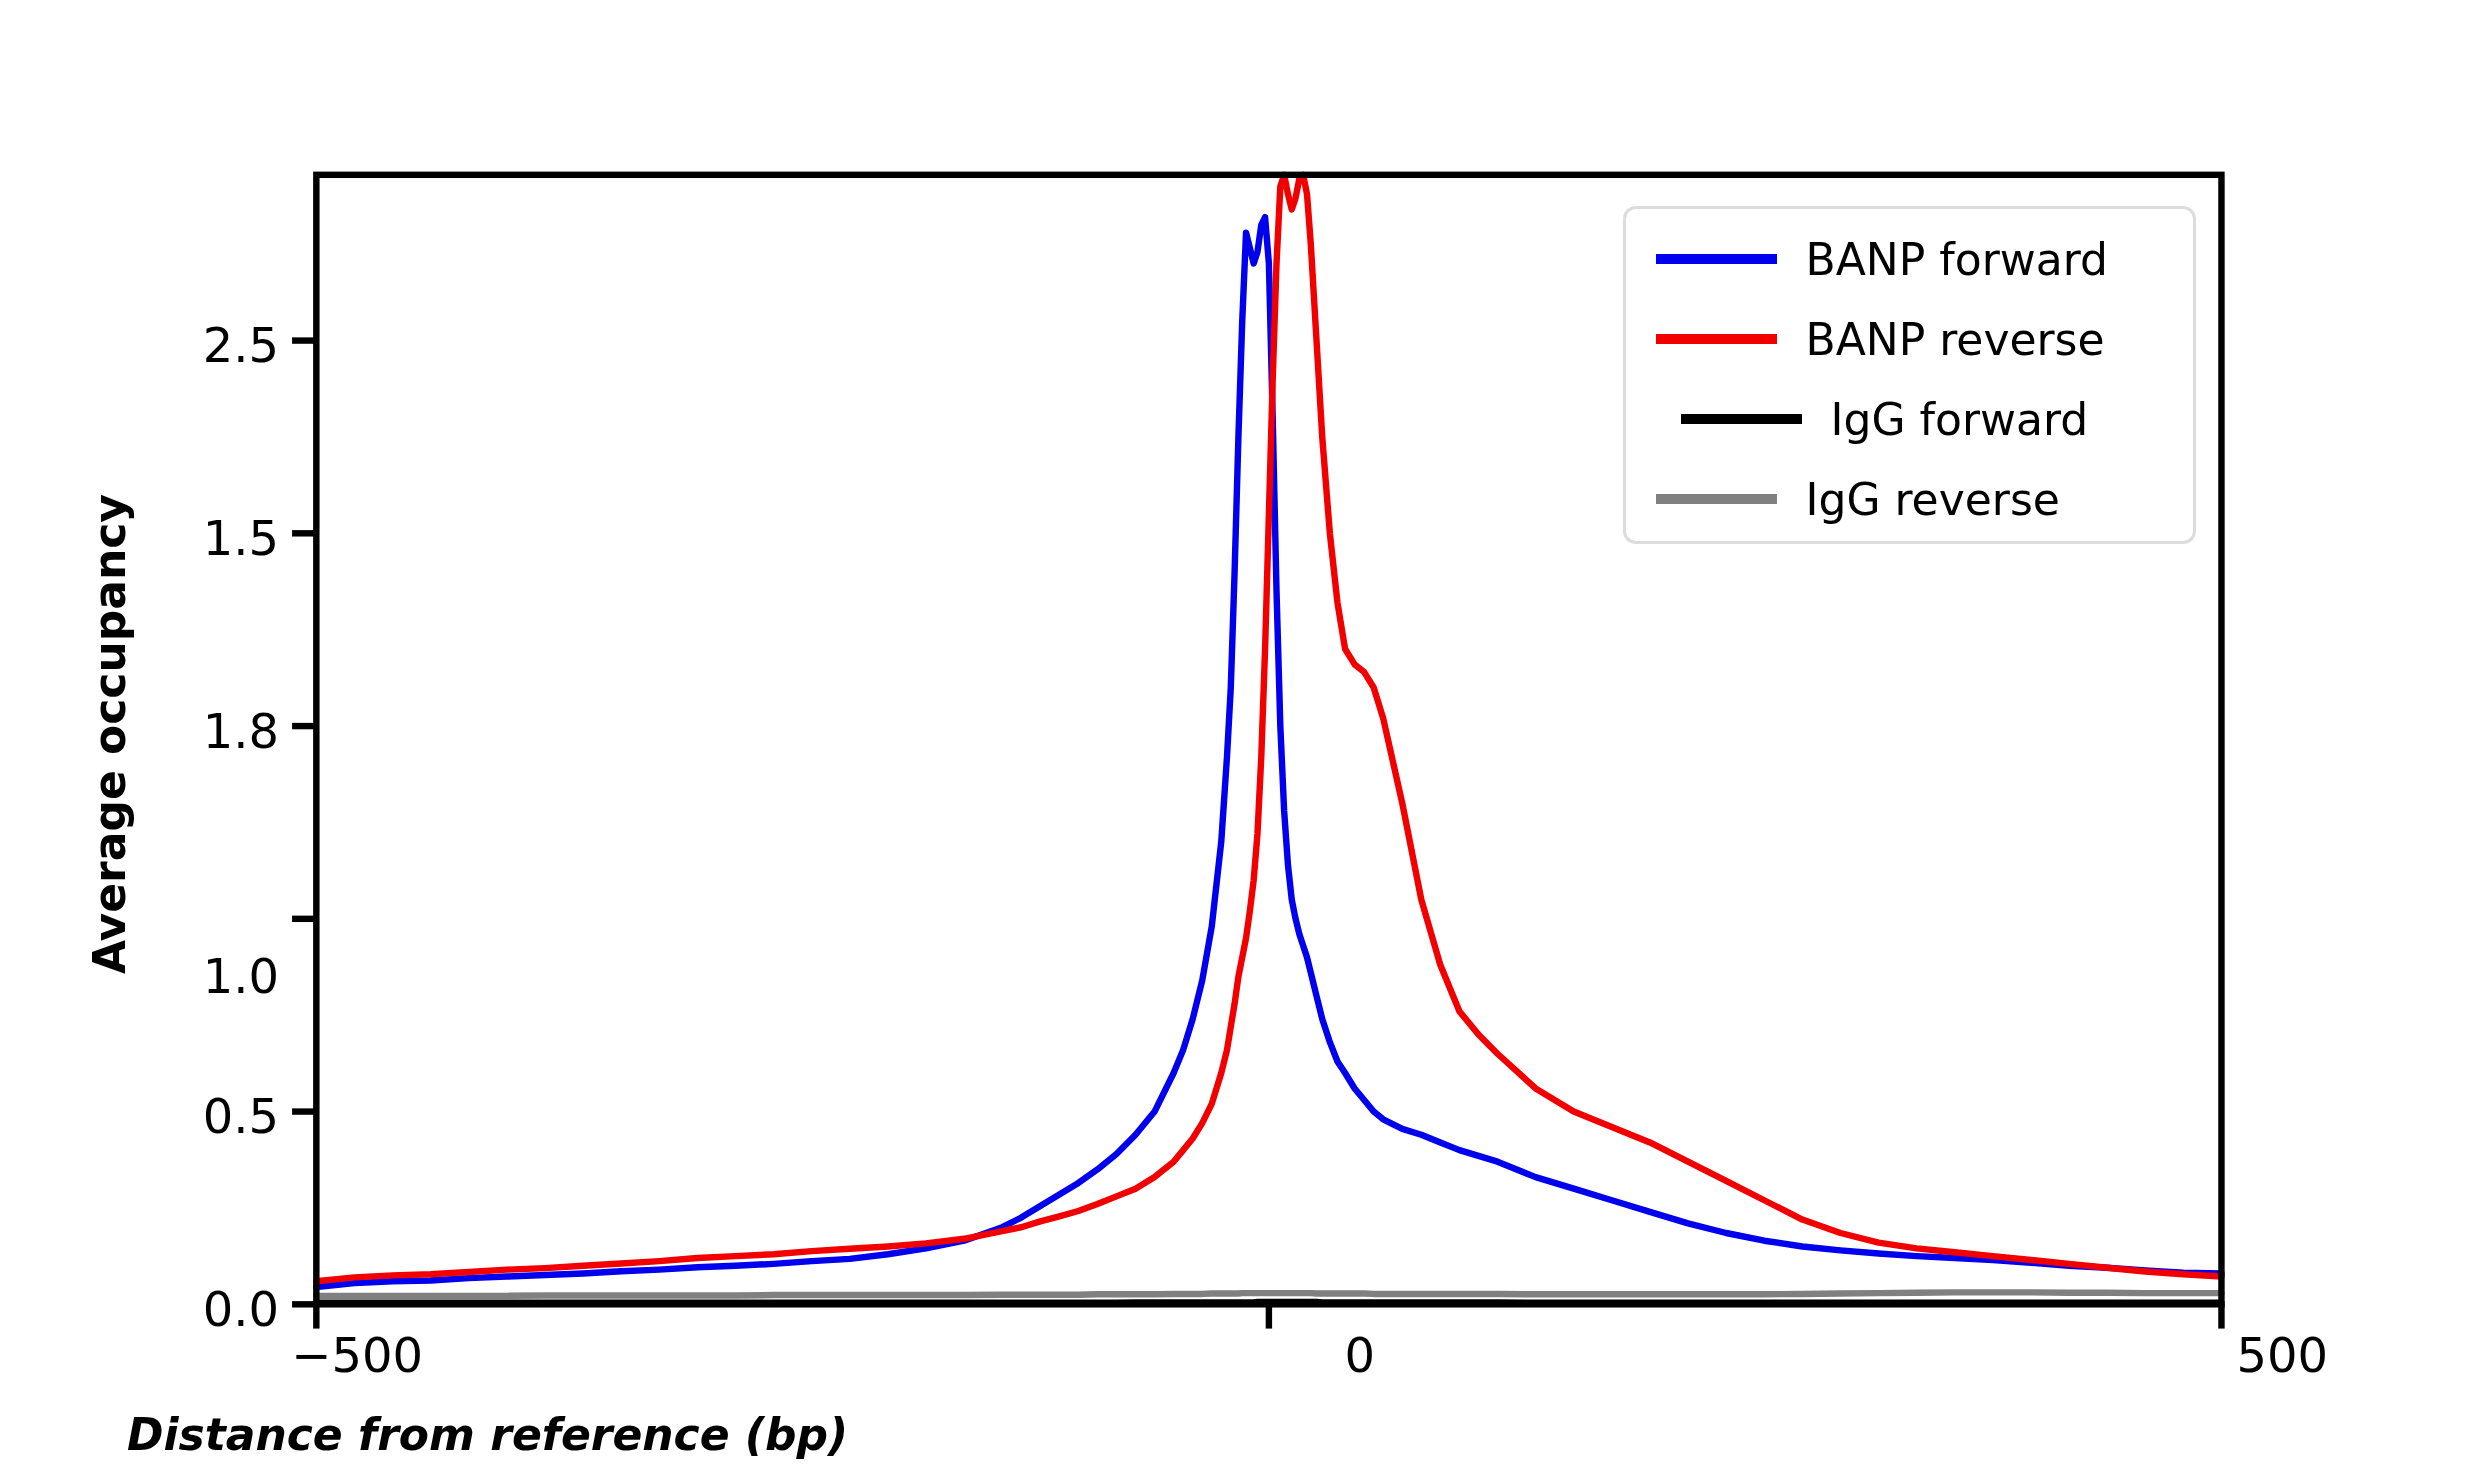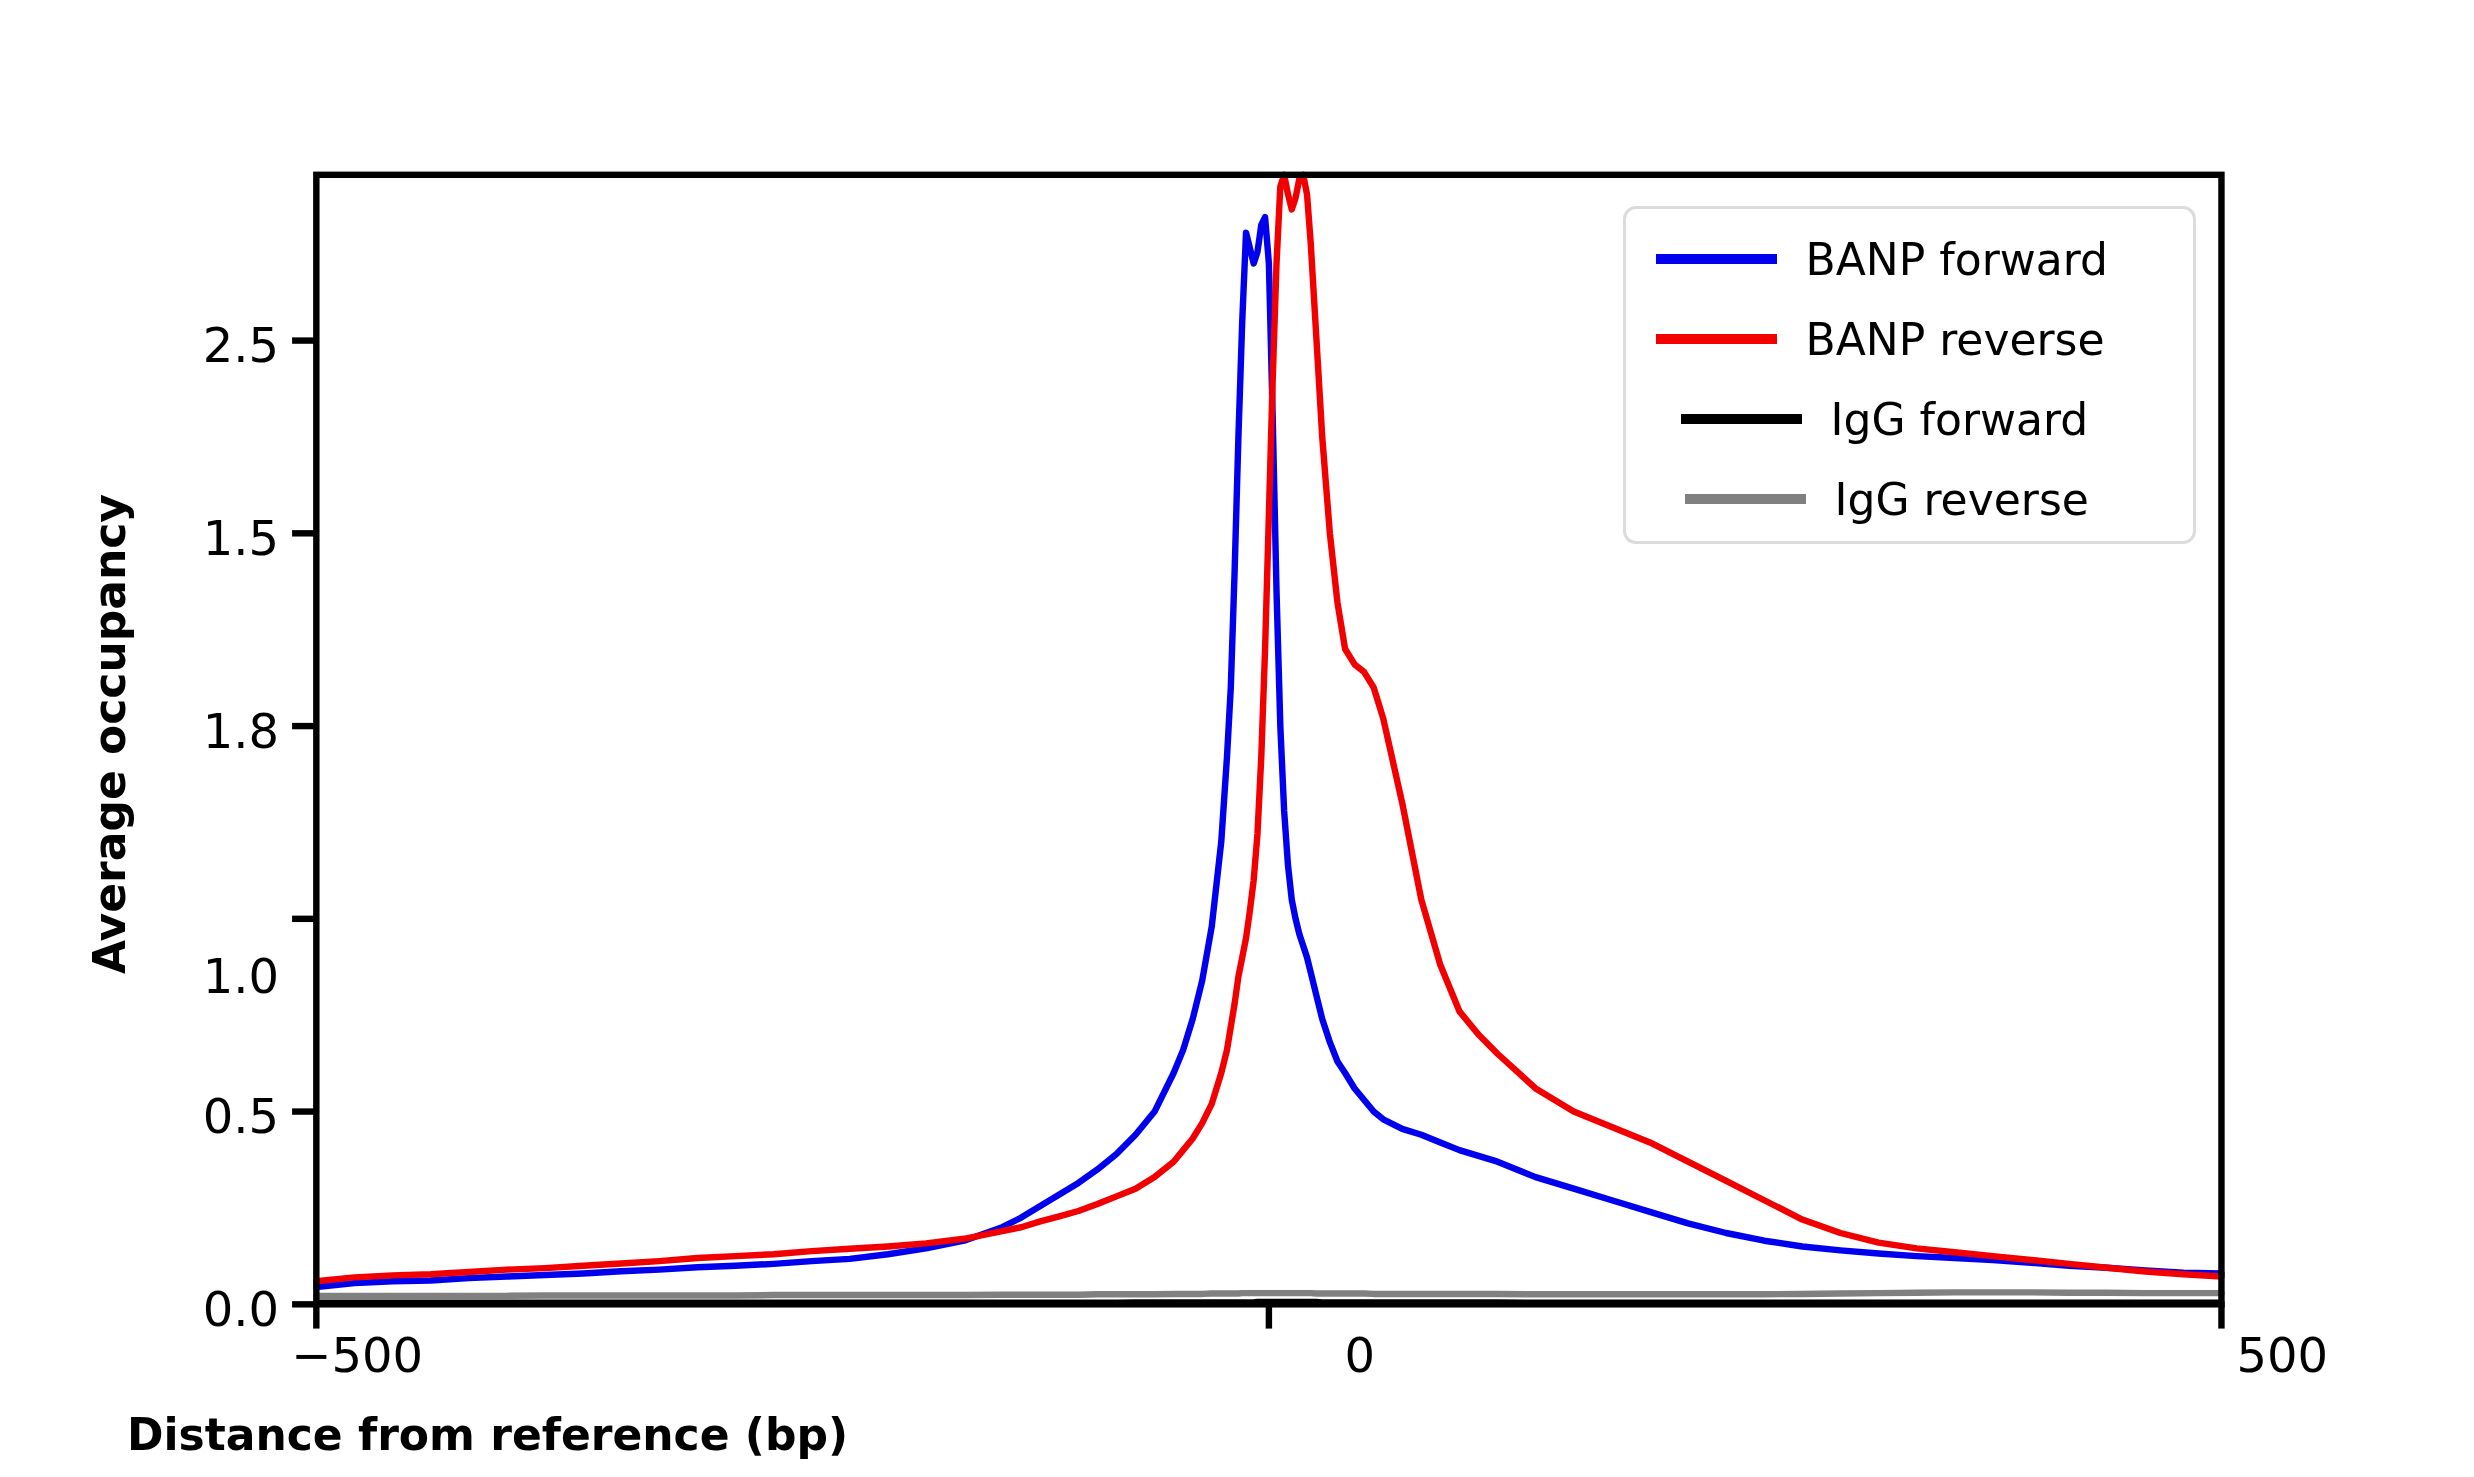--- a/index.html
+++ b/index.html
@@ -35,20 +35,21 @@
     transform-origin: left top;
     transform: translate(84px, 974px) rotate(-90deg);
     letter-spacing: 0px;
   }
   #xlabel {
     font-size: 44px;
     left: 0px;
     top: 1409px;
     width: 1959px;
     text-align: center;
+    font-style: italic;
     
   }
   #xlabel-inner {
     display: inline-block;
     position: relative;
     left: -492px;
   }
   .tick-label {
     position: absolute;
     font-size: 48px;
@@ -150,20 +151,20 @@
       <div class="legend-text">BANP reverse</div>
     </div>
     <div class="legend-row" style="top:11.4px;">
       <div class="legend-swatch" id="sw0" style="background: rgb(0, 0, 238);"></div>
       <div class="legend-text">BANP forward</div>
     </div>
     <div class="legend-row" style="top:171px;padding-left:25px;">
       <div class="legend-swatch" id="sw2" style="background: rgb(0, 0, 0);"></div>
       <div class="legend-text">IgG forward</div>
     </div>
-    <div class="legend-row" style="top:251px;padding-left:29px;">
+    <div class="legend-row" style="top:251px;">
       <div class="legend-swatch" id="sw3" style="background: rgb(128, 128, 128);"></div>
       <div class="legend-text">IgG reverse</div>
     </div>
   </div>
 
 </div>
 
 
 </body></html>

